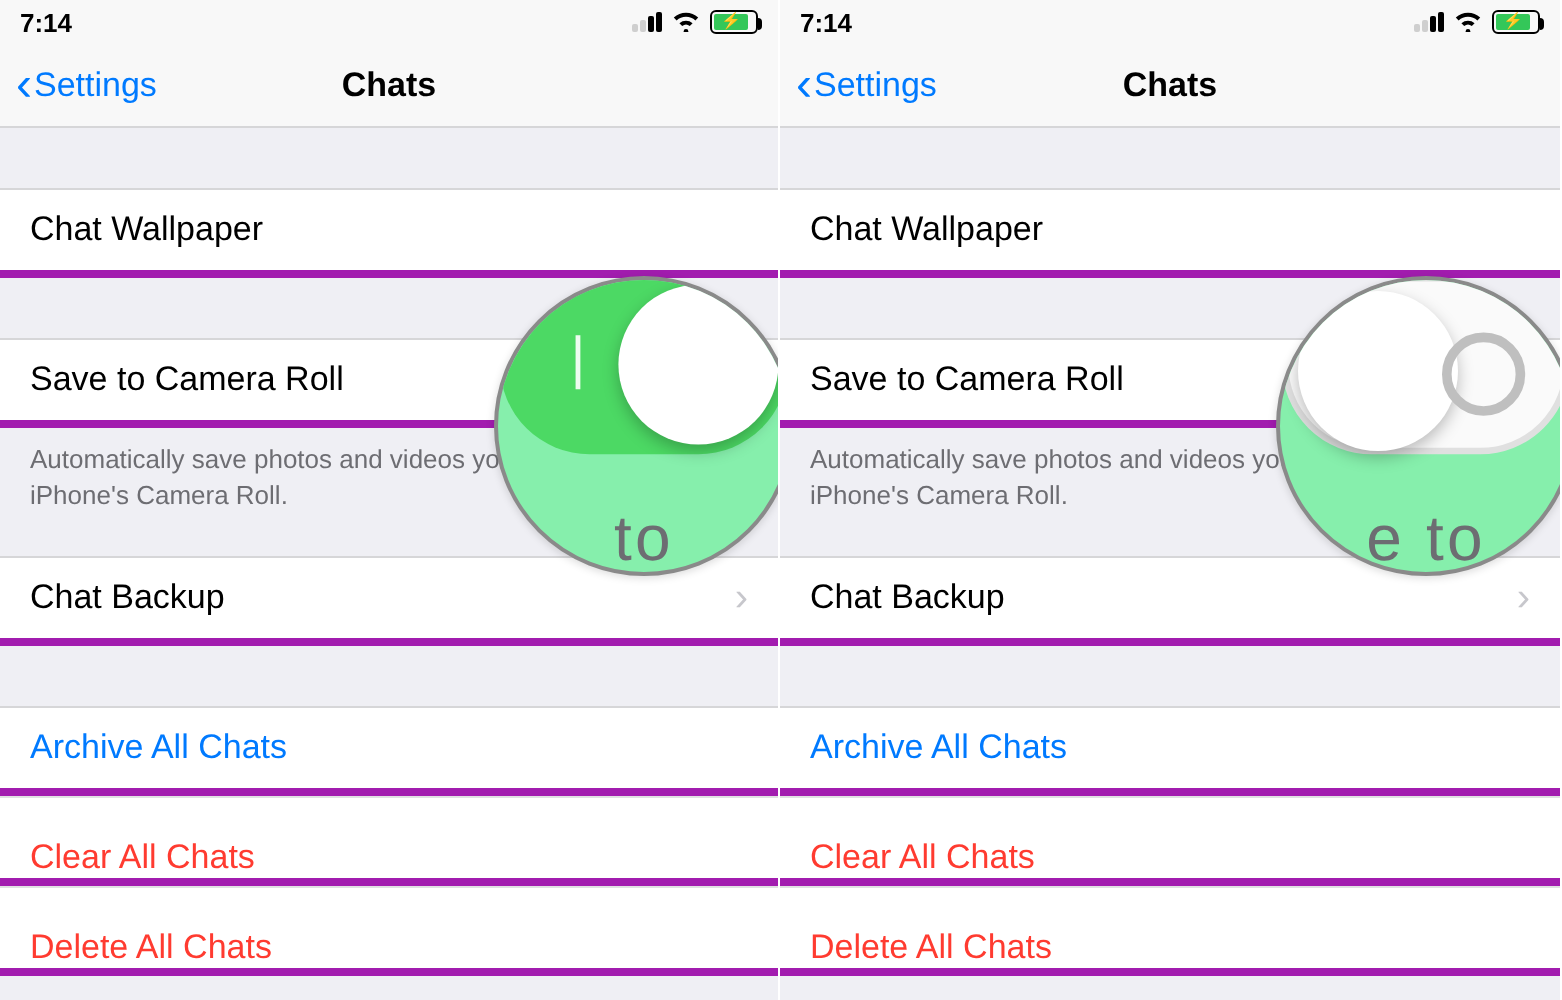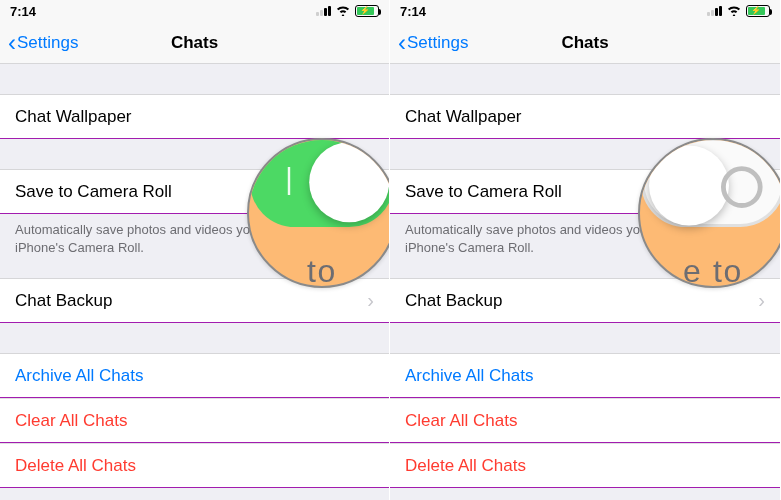--- a/index.html
+++ b/index.html
@@ -24,38 +24,38 @@
   .battery .bolt { color:#fff; font-size:8px; line-height:1; }
 
   
   .navbar { height: 42px; background: #f8f8f8; border-bottom: 1px solid #d6d6d8; display:flex; align-items:center; justify-content:center; position:relative; }
   .navbar .back { position:absolute; left:8px; display:flex; align-items:center; color:#007aff; font-size:17px; gap:1px; }
   .navbar .back .chev { font-size:24px; font-weight:400; line-height:1; }
   .navbar .title { font-size:17px; font-weight:700; color:#000; }
 
   
   .group-gap { height: 30px; }
-  .cell { background:#fff; border-top:1px solid #d6d6d8; border-bottom:1px solid #a21caf; padding: 0 15px; height:45px; display:flex; align-items:center; justify-content:space-between; font-size:17px; color:#000; }
+  .cell { background:#fff; border-top:1px solid #d6d6d8; border-bottom:4px solid #a21caf; padding: 0 15px; height:45px; display:flex; align-items:center; justify-content:space-between; font-size:17px; color:#000; }
   .cell + .cell { border-top: none; }
   .cell .chev-r { color:#c7c7cc; font-size:20px; }
   .cell.link { color:#007aff; }
   .cell.destructive { color:#ff3b30; }
   .footer-note { font-size: 13px; color:#6d6d72; padding: 7px 15px 0 15px; line-height: 1.35; }
-  .stack .cell:nth-child(n+2){ border-top:1px solid #e0e0e2; } 
+  .stack .cell:nth-child(n+2){ border-top:1px solid #e0e0e2;align-items:flex-end; } 
 
   
   .toggle { width:52px; height:32px; border-radius:16px; position:relative; }
   .toggle.on { background:#4cd964; }
   .toggle.off { background:#e9e9ea; border:1px solid #dcdcdc; }
   .toggle .knob { position:absolute; top:1px; width:30px; height:30px; background:#fff; border-radius:50%; box-shadow:0 1px 3px rgba(0,0,0,.2); }
   .toggle.on .knob { right:1px; }
   .toggle.off .knob { left:1px; top:0; }
 
   
-  .magnifier { position:absolute; width:150px; height:150px; border:2px solid #8a8a8a; border-radius:50%; background:#fdba74; overflow:hidden; display:flex; align-items:center; justify-content:center; box-shadow: 0 1px 4px rgba(0,0,0,.15); }
+  .magnifier { position:absolute; width:150px; height:150px; border:2px solid #8a8a8a; border-radius:50%; background:#86efac; overflow:hidden; display:flex; align-items:center; justify-content:center; box-shadow: 0 1px 4px rgba(0,0,0,.15); }
   .mag-inner { transform: scale(1.6); display:flex; flex-direction:column; align-items:center; }
   .mag-toggle { width:90px; height:56px; border-radius:28px; position:relative; }
   .mag-toggle.on { background:#4cd964; }
   .mag-toggle.on::before { content:"|"; position:absolute; left:22px; top:16px; color:rgba(255,255,255,.9); font-size:18px; }
   .mag-toggle.off { background:#fafafa; border:2px solid #e0e0e0; }
   .mag-toggle.off::after { content:""; position:absolute; right:12px; top:16px; width:20px; height:20px; border:3px solid #bfbfbf; border-radius:50%; }
   .mag-toggle .mknob { position:absolute; top:3px; width:50px; height:50px; background:#fff; border-radius:50%; box-shadow:0 2px 5px rgba(0,0,0,.25); }
   .mag-toggle.on .mknob { right:3px; }
   .mag-toggle.off .mknob { left:3px; }
   .mag-cut { color:#6d6d72; font-size:20px; margin-top:16px; letter-spacing:1px;}

